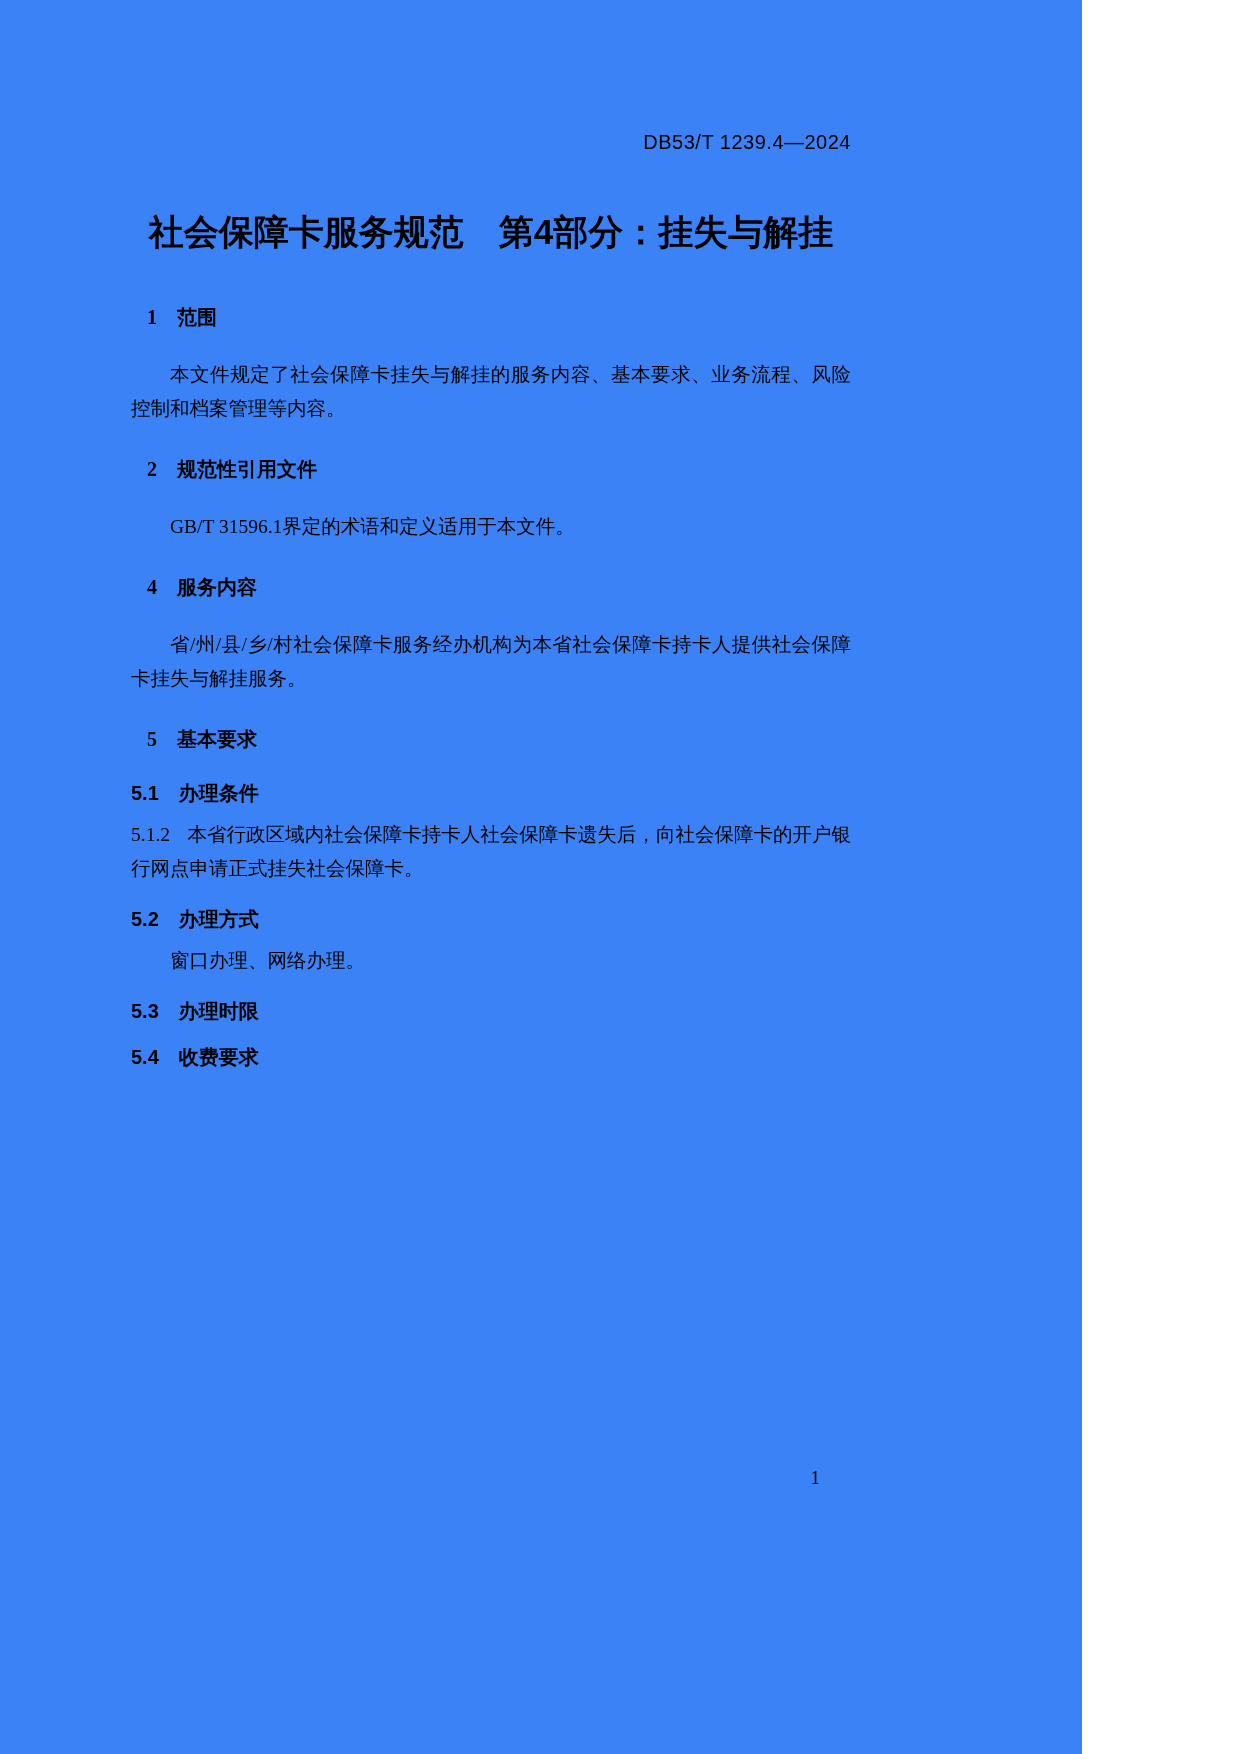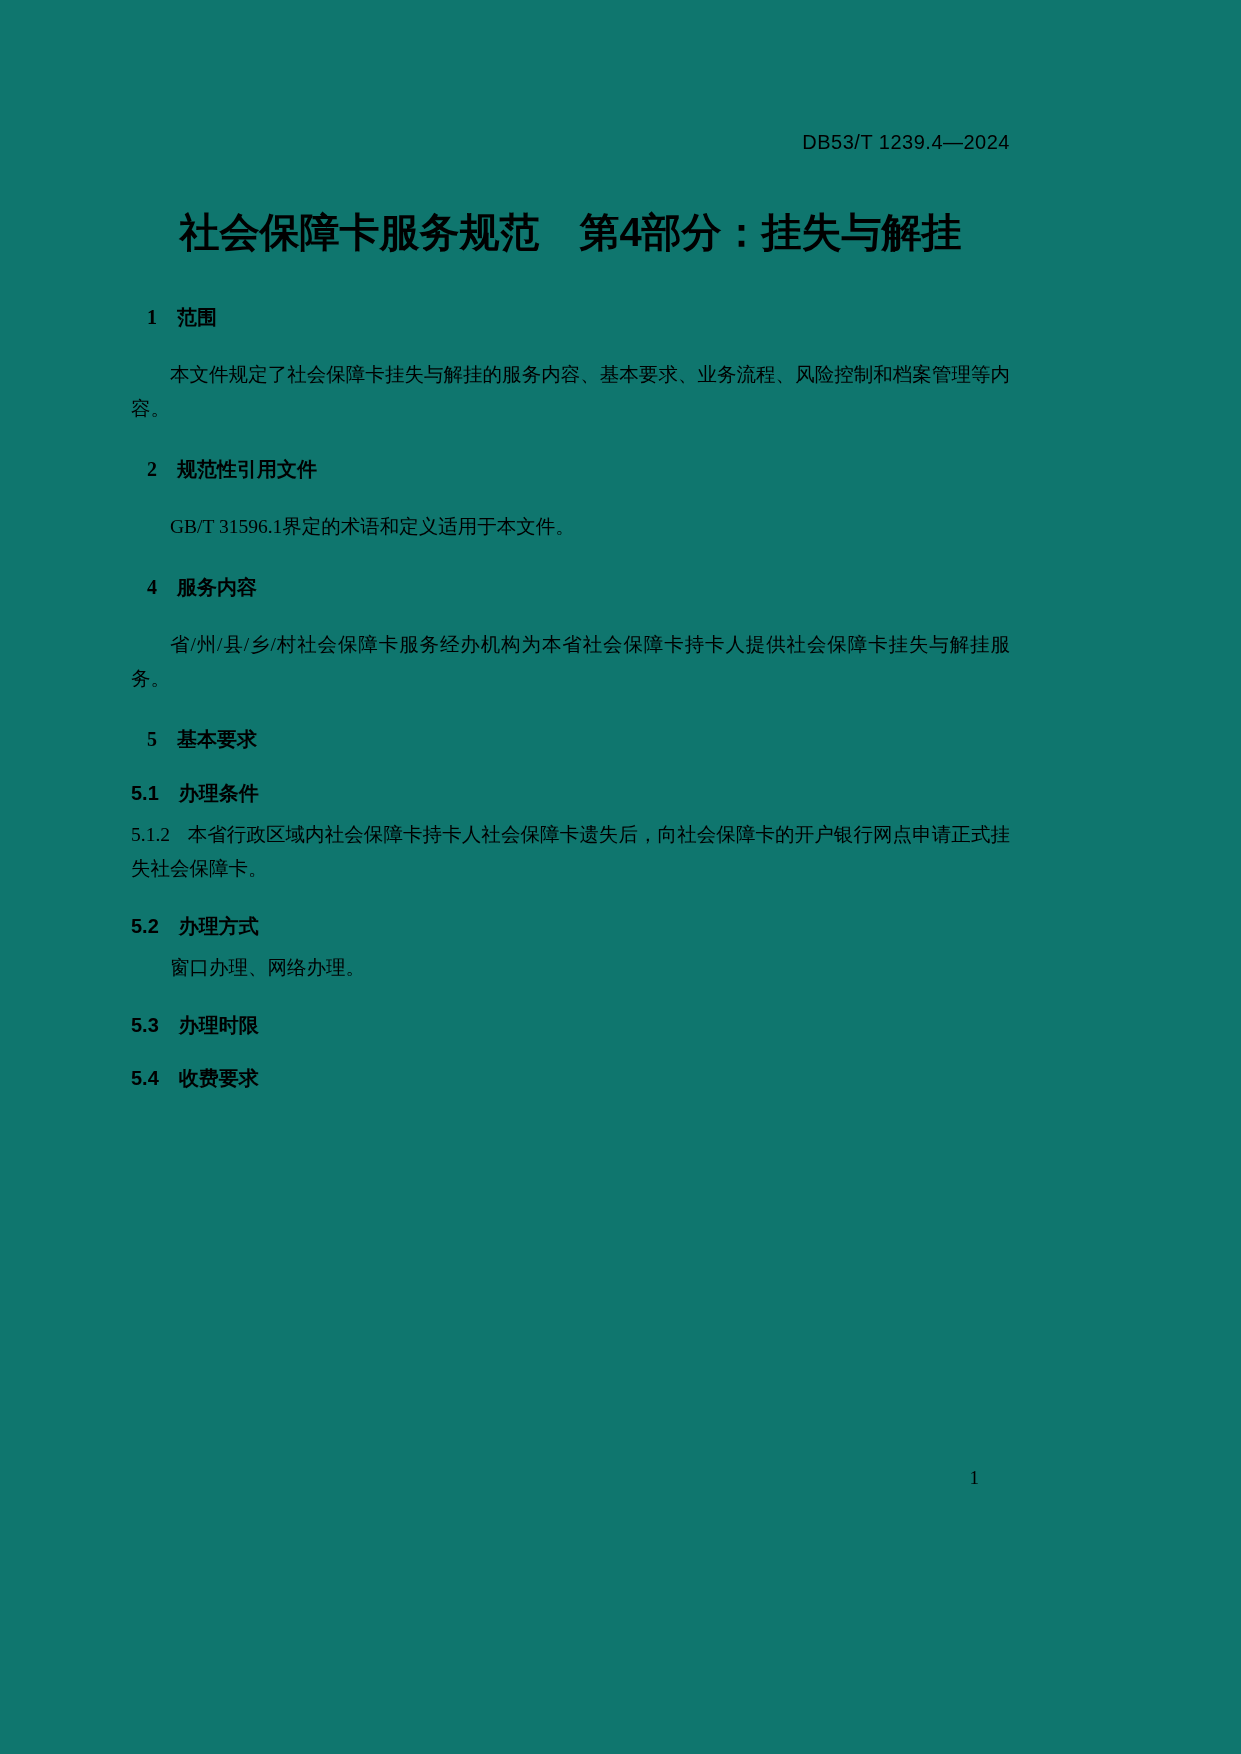--- a/index.html
+++ b/index.html
@@ -2,53 +2,53 @@
 <html><head>
 <meta charset="utf-8">
 <style>
   html, body {
     margin: 0;
     padding: 0;
     background: #ffffff;
   }
   .page {
     position: relative;
-    width: 1241px;
+    width: 1082px;
     height: 1754px;
     box-sizing: border-box;
-    background: #0f766e;
+    background: #3b82f6;
     padding: 130px 231px 0 131px;
     font-family: "Liberation Serif", "DejaVu Serif", serif;
     font-size: 19.5px;
     color: #000000;
     overflow: hidden;
   }
   .doc-number {
     text-align: right;
     font-family: "Liberation Sans", "DejaVu Sans", sans-serif;
     font-size: 20px;
     line-height: 24px;
     letter-spacing: 0.5px;
   }
   .title {
     margin: 56px 0 50px;
     text-align: center;
     font-family: "Liberation Sans", "DejaVu Sans", sans-serif;
     font-weight: bold;
-    font-size: 40px;
+    font-size: 35px;
     line-height: 44px;
   }
   .h-sec, .h-sub {
     font-family: "Liberation Sans", "DejaVu Sans", sans-serif;
     font-weight: bold;
     font-size: 20px;
     line-height: 26px;
   }
   .h-sec { margin: 30px 16px 28px; font-family: Liberation Serif, serif; }
-  .h-sub { margin: 27px 0 12px; }
+  .h-sub { margin: 20px 0 12px; }
   .h-num { margin-right: 1em; }
   .para {
     margin: 0;
     line-height: 34px;
     text-align: justify;
   }
   .indent { text-indent: 2em; }
   .clause-num { margin-right: 0.9em; }
   .page-number {
     position: absolute;

